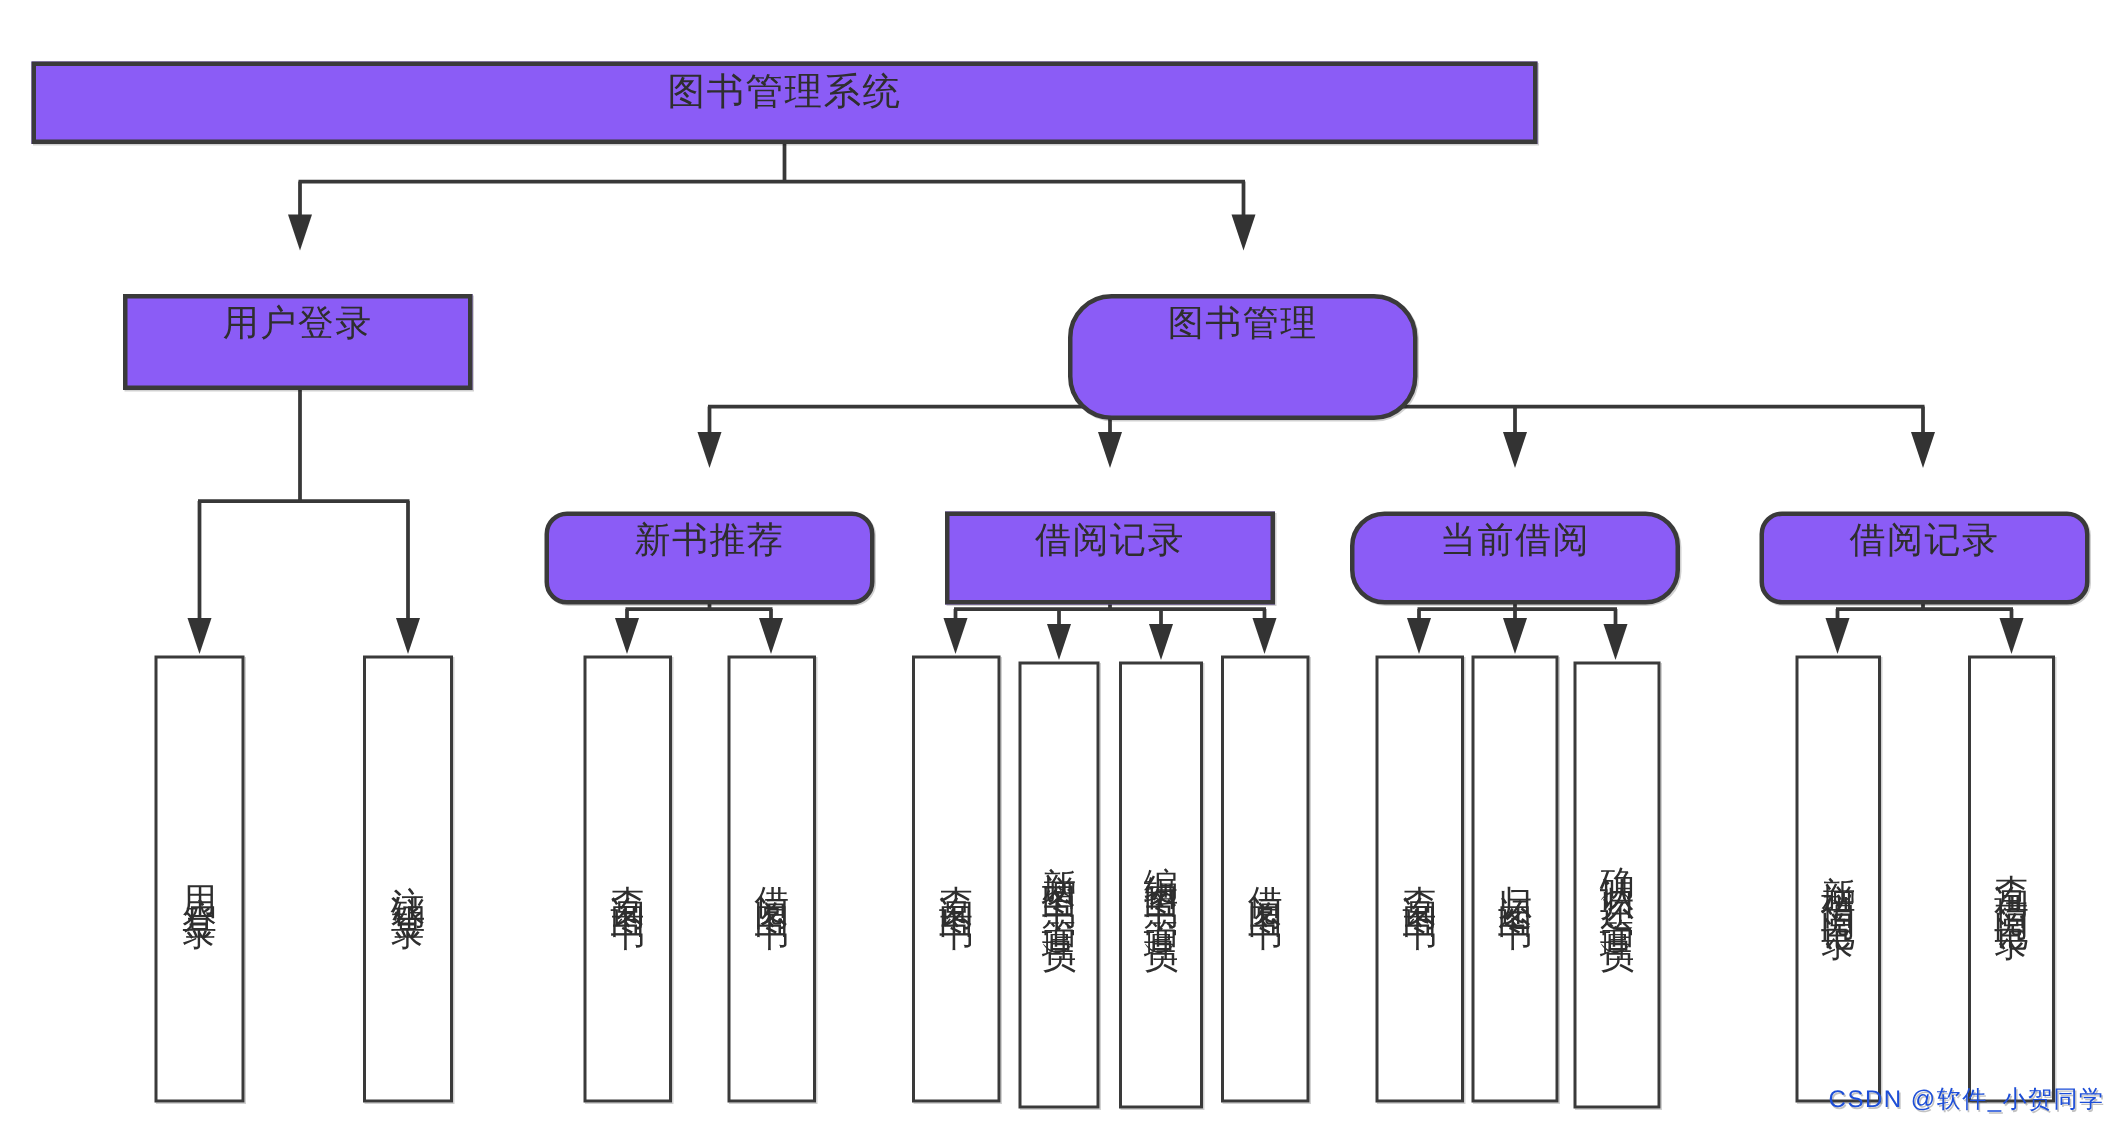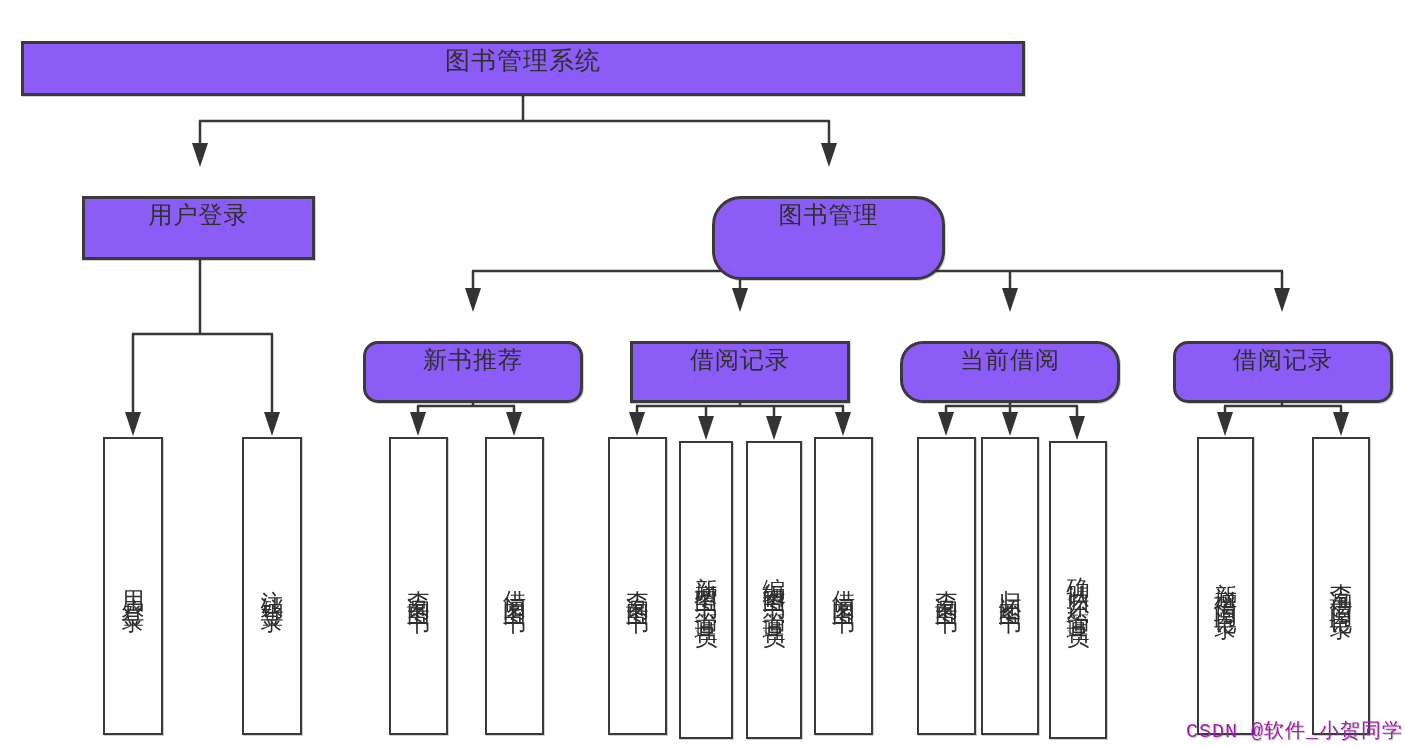--- a/index.html
+++ b/index.html
@@ -52,25 +52,24 @@
     font-size: 23px;
     letter-spacing: 7px;
     color: #2e2e2e;
     line-height: 1;
     white-space: nowrap;
   }
   .watermark {
     position: absolute;
     right: 2px;
     bottom: 3px;
-    font-size: 20px;
-    color: #a21caf;
+    font-size: 16px;
+    color: #1d4ed8;
     letter-spacing: 1px;
     text-shadow: 1px 1px 0 rgba(80,80,80,0.35);
-    font-family: Liberation Mono, monospace;
   }
 </style>
 </head>
 <body>
 
 <div class="canvas">
 
   <svg class="wires" viewBox="0 0 1405 747" xmlns="http://www.w3.org/2000/svg">
 
     <g stroke="#383838" stroke-width="2.5" fill="none">

